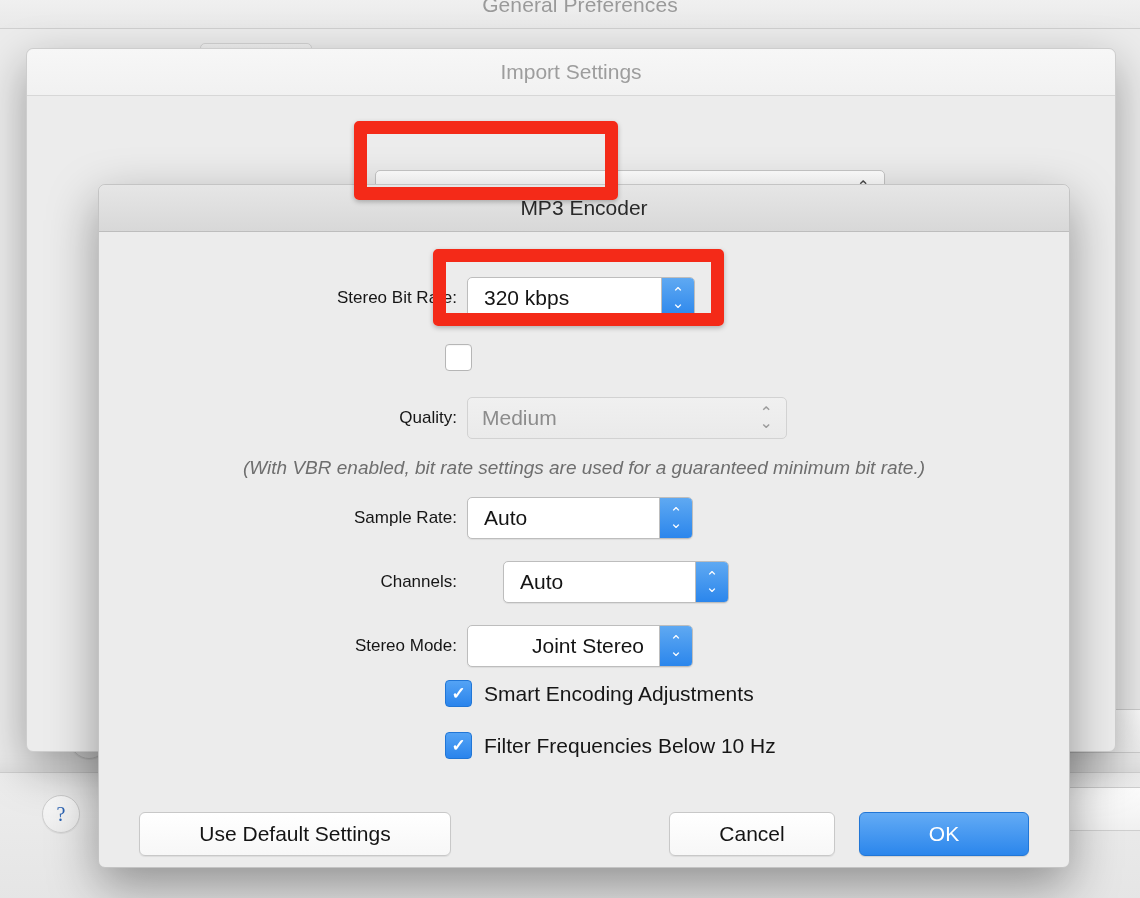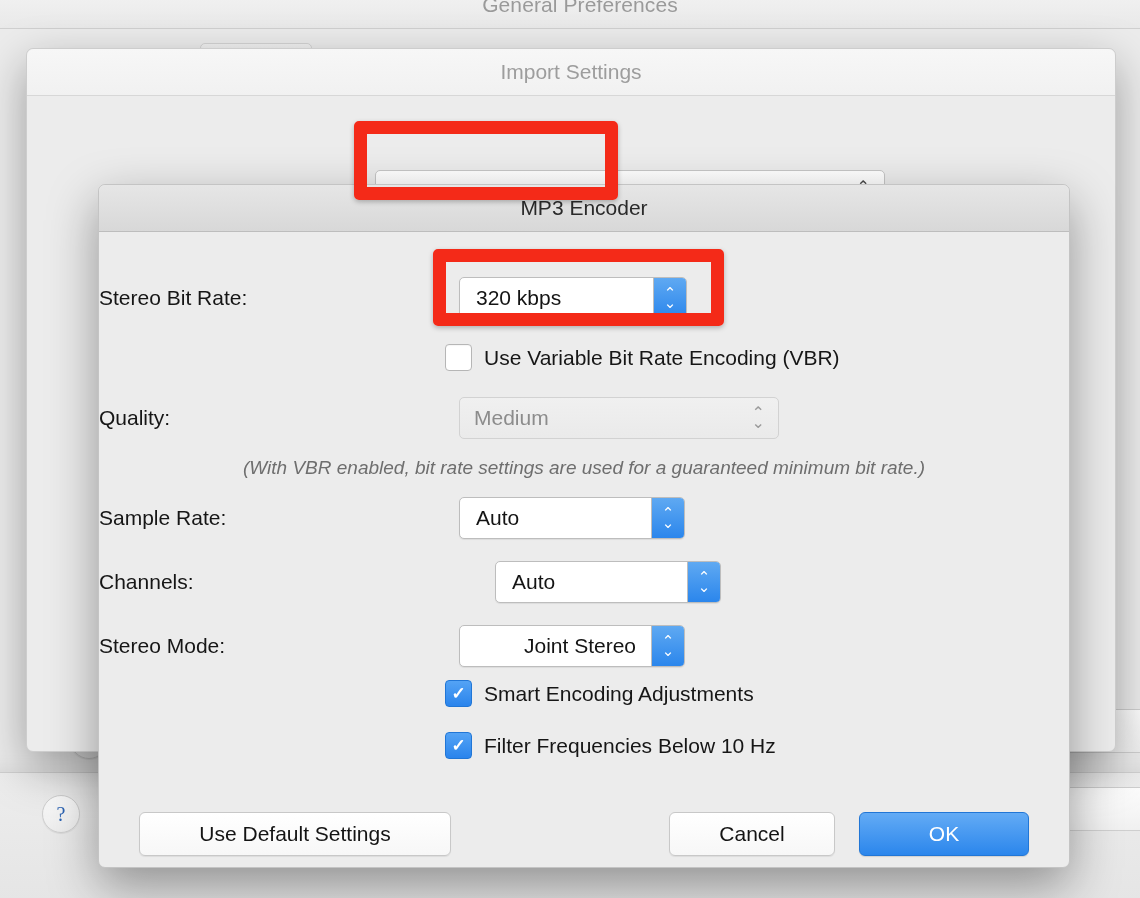--- a/index.html
+++ b/index.html
@@ -131,24 +131,24 @@
     display: flex; align-items: center; justify-content: center;
   }
   #mp3-title { font-size: 21px; color: #2a2a2a; }
   #mp3-body { position: relative; height: calc(100% - 46px); }
 
   .form-row {
     display: flex; align-items: center;
     position: absolute; left: 0; width: 100%;
   }
   .form-label {
-    font-size: 21px; color: #161616;
-    text-align: left;
+    font-size: 17px; color: #161616;
+    text-align: right;
     width: 358px;
-    padding-right: 2px;
+    padding-right: 10px;
   }
   .blue-select {
     height: 40px;
     background: #ffffff;
     border: 1px solid #bdbdbd;
     border-radius: 5px;
     box-shadow: 0 1px 1px rgba(0,0,0,0.07);
     display: flex; align-items: center;
     position: relative;
     overflow: hidden;
@@ -293,21 +293,20 @@
         <span class="sel-value">320 kbps</span>
         <span class="blue-stepper">
           <span>⌃</span>
           <span>⌄</span>
         </span>
       </div>
     </div>
 
     <div class="checkbox-row" style="left:346px; top:112px;">
       <span class="cb cb-off"></span>
-      <span class="cb-label">Use Variable Bit Rate Encoding (VBR)</span>
     </div>
 
     <div class="form-row" style="top:165px;">
       <div class="form-label">Quality:</div>
       <div class="gray-select">
         <span class="sel-value">Medium</span>
         <span class="gray-stepper">
           <span>⌃</span>
           <span>⌄</span>
         </span>

